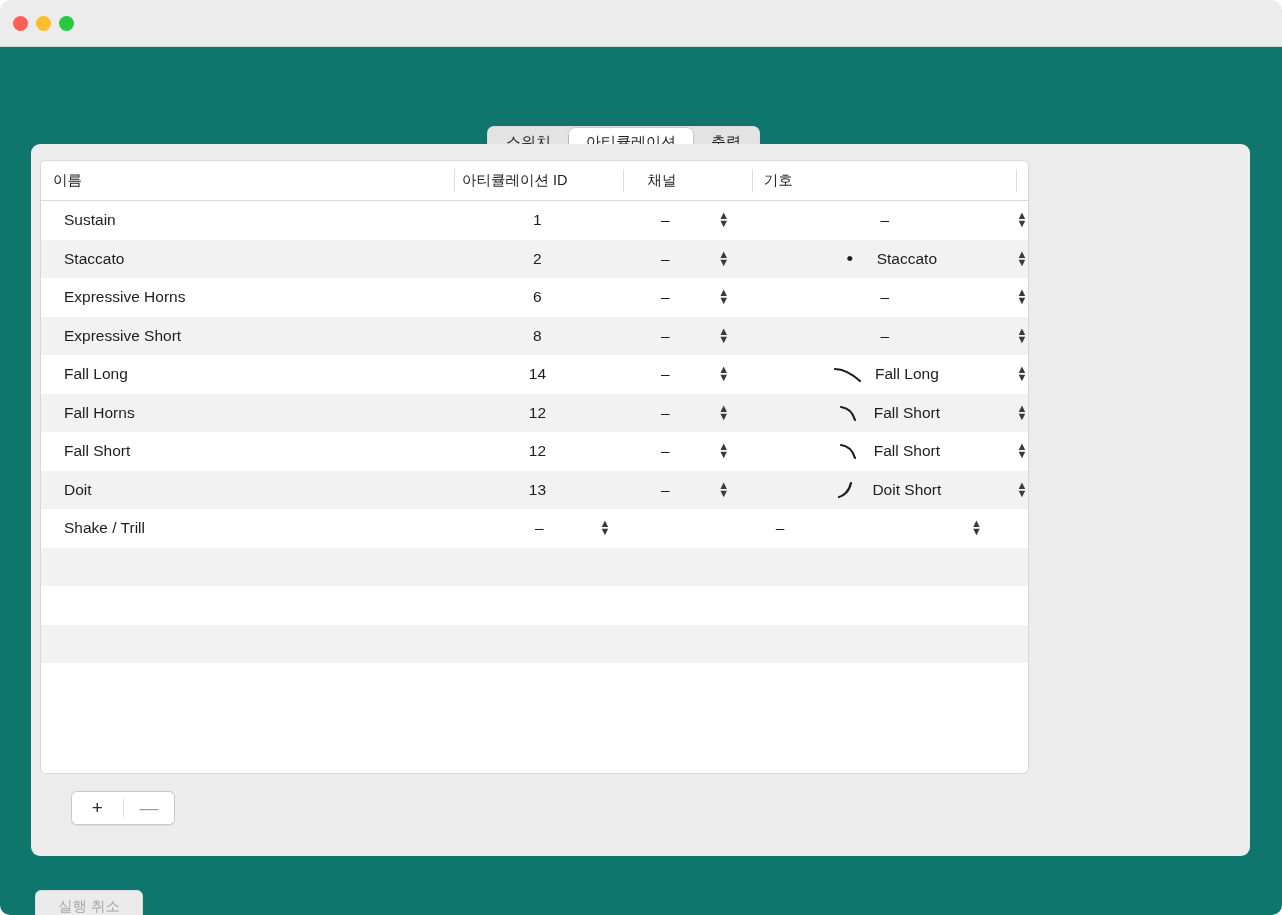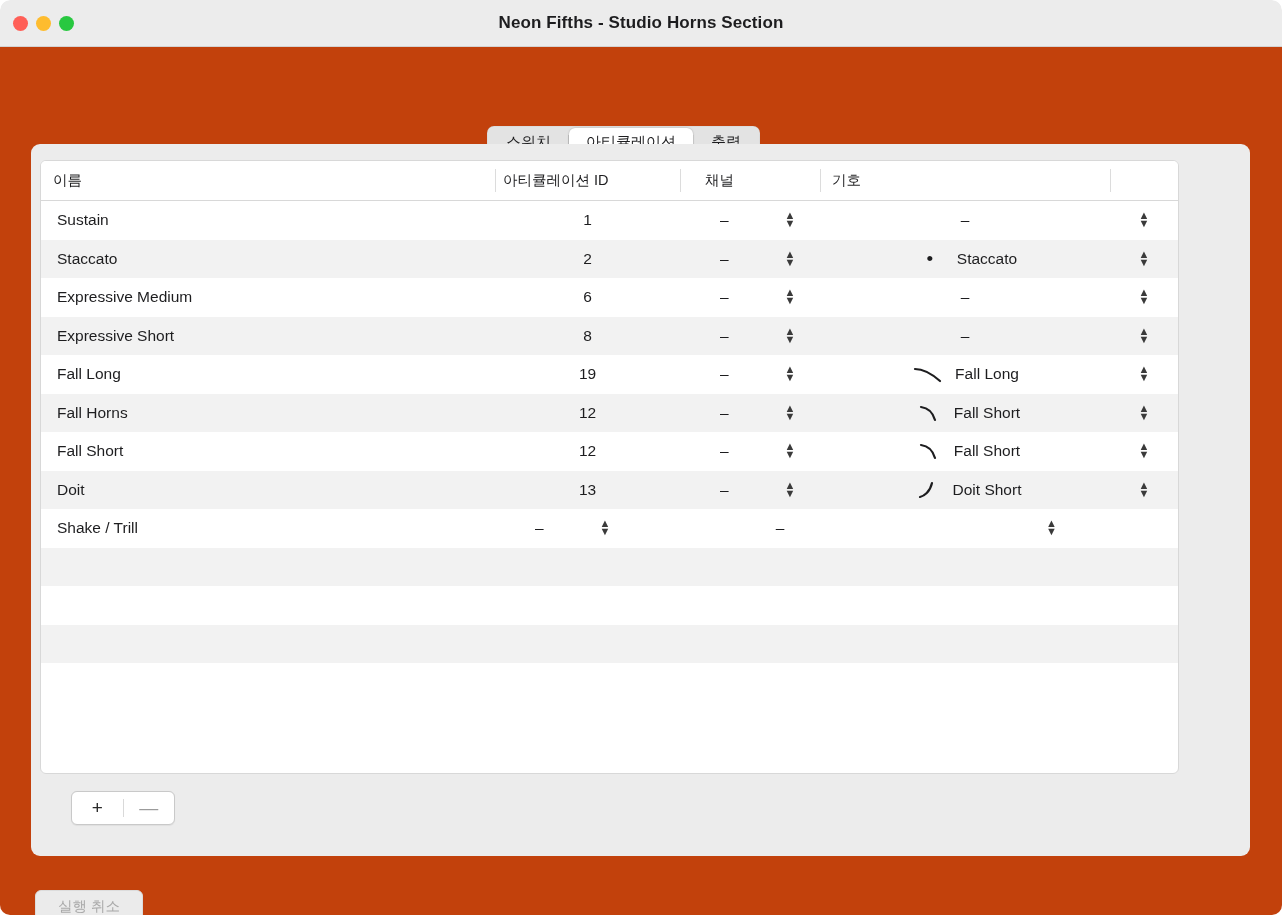--- a/index.html
+++ b/index.html
@@ -47,21 +47,21 @@
     text-align: center;
     font-size: 17px;
     font-weight: bold;
     color: #1d1d1f;
     letter-spacing: 0.1px;
   }
   
   .body {
     position: relative;
     height: 868px;
-    background: #c2410c;
+    background: #0f766e;
   }
   
   .tabbar {
     position: absolute;
     left: 487px; top: 79px;
     display: flex;
     background: #e3e3e3;
     border-radius: 7px;
     padding: 2px;
     height: 33px;
@@ -93,21 +93,21 @@
     position: absolute;
     left: 31px; top: 97px;
     width: 1219px; height: 712px;
     background: #ececec;
     border-radius: 9px;
   }
   
   .table-wrap {
     position: absolute;
     left: 40px; top: 113px;
-    width: 1139px; height: 614px;
+    width: 989px; height: 614px;
     background: #ffffff;
     border: 1px solid #d8d8d8;
     border-radius: 6px;
     overflow: hidden;
   }
   .thead {
     display: flex;
     height: 40px;
     background: #ffffff;
     border-bottom: 1px solid #d8d8d8;
@@ -139,21 +139,21 @@
   .row {
     display: flex;
     height: 38.5px;
     align-items: center;
     font-size: 15.5px;
     color: #1d1d1f;
   }
   .row.odd  { background: #ffffff; }
   .row.even { background: #f2f2f2; justify-content: space-between; }
   .cell { height: 100%; display: flex; align-items: center; }
-  .cell-name { width: 454px; padding-left: 16px; }
+  .cell-name { width: 454px; padding-left: 23px; }
   .cell-id   { width: 185px; justify-content: center; }
   .cell-chan {
     width: 140px;
     justify-content: space-between;
     padding-right: 24px;
     padding-left: 40px;
   }
   .cell-symbol {
     width: 290px;
     justify-content: center;
@@ -230,21 +230,20 @@
 <body>
 
 <div class="window">
 
   <div class="titlebar">
     <div class="traffic">
       <span class="light close"></span>
       <span class="light min"></span>
       <span class="light max"></span>
     </div>
-    <div class="title">Neon Fifths - Studio Horns Section</div>
   </div>
 
   <div class="body">
 
     <div class="tabbar">
       <div class="tab">스위치</div>
       <div class="tab-sep"></div>
       <div class="tab selected">아티큘레이션</div>
       <div class="tab-sep"></div>
       <div class="tab">출력</div>
@@ -298,21 +297,21 @@
               <span class="sym-label">Staccato</span>
             </div>
             <div class="cell cell-tail">
               <span class="stepper">
                 <i>▲</i>
                 <i>▼</i>
               </span>
             </div>
           </div>
           <div class="row odd">
-            <div class="cell cell-name">Expressive Medium</div>
+            <div class="cell cell-name">Expressive Horns</div>
             <div class="cell cell-id">6</div>
             <div class="cell cell-chan">
               <span class="dash">–</span>
               <span class="stepper">
                 <i>▲</i>
                 <i>▼</i>
               </span>
             </div>
             <div class="cell cell-symbol">
               <span class="sym-center">–</span>
@@ -339,21 +338,21 @@
             </div>
             <div class="cell cell-tail">
               <span class="stepper">
                 <i>▲</i>
                 <i>▼</i>
               </span>
             </div>
           </div>
           <div class="row odd">
             <div class="cell cell-name">Fall Long</div>
-            <div class="cell cell-id">19</div>
+            <div class="cell cell-id">14</div>
             <div class="cell cell-chan">
               <span class="dash">–</span>
               <span class="stepper">
                 <i>▲</i>
                 <i>▼</i>
               </span>
             </div>
             <div class="cell cell-symbol">
               <span class="sym-glyph">
                 <svg width="32" height="20" viewBox="0 0 32 20">

